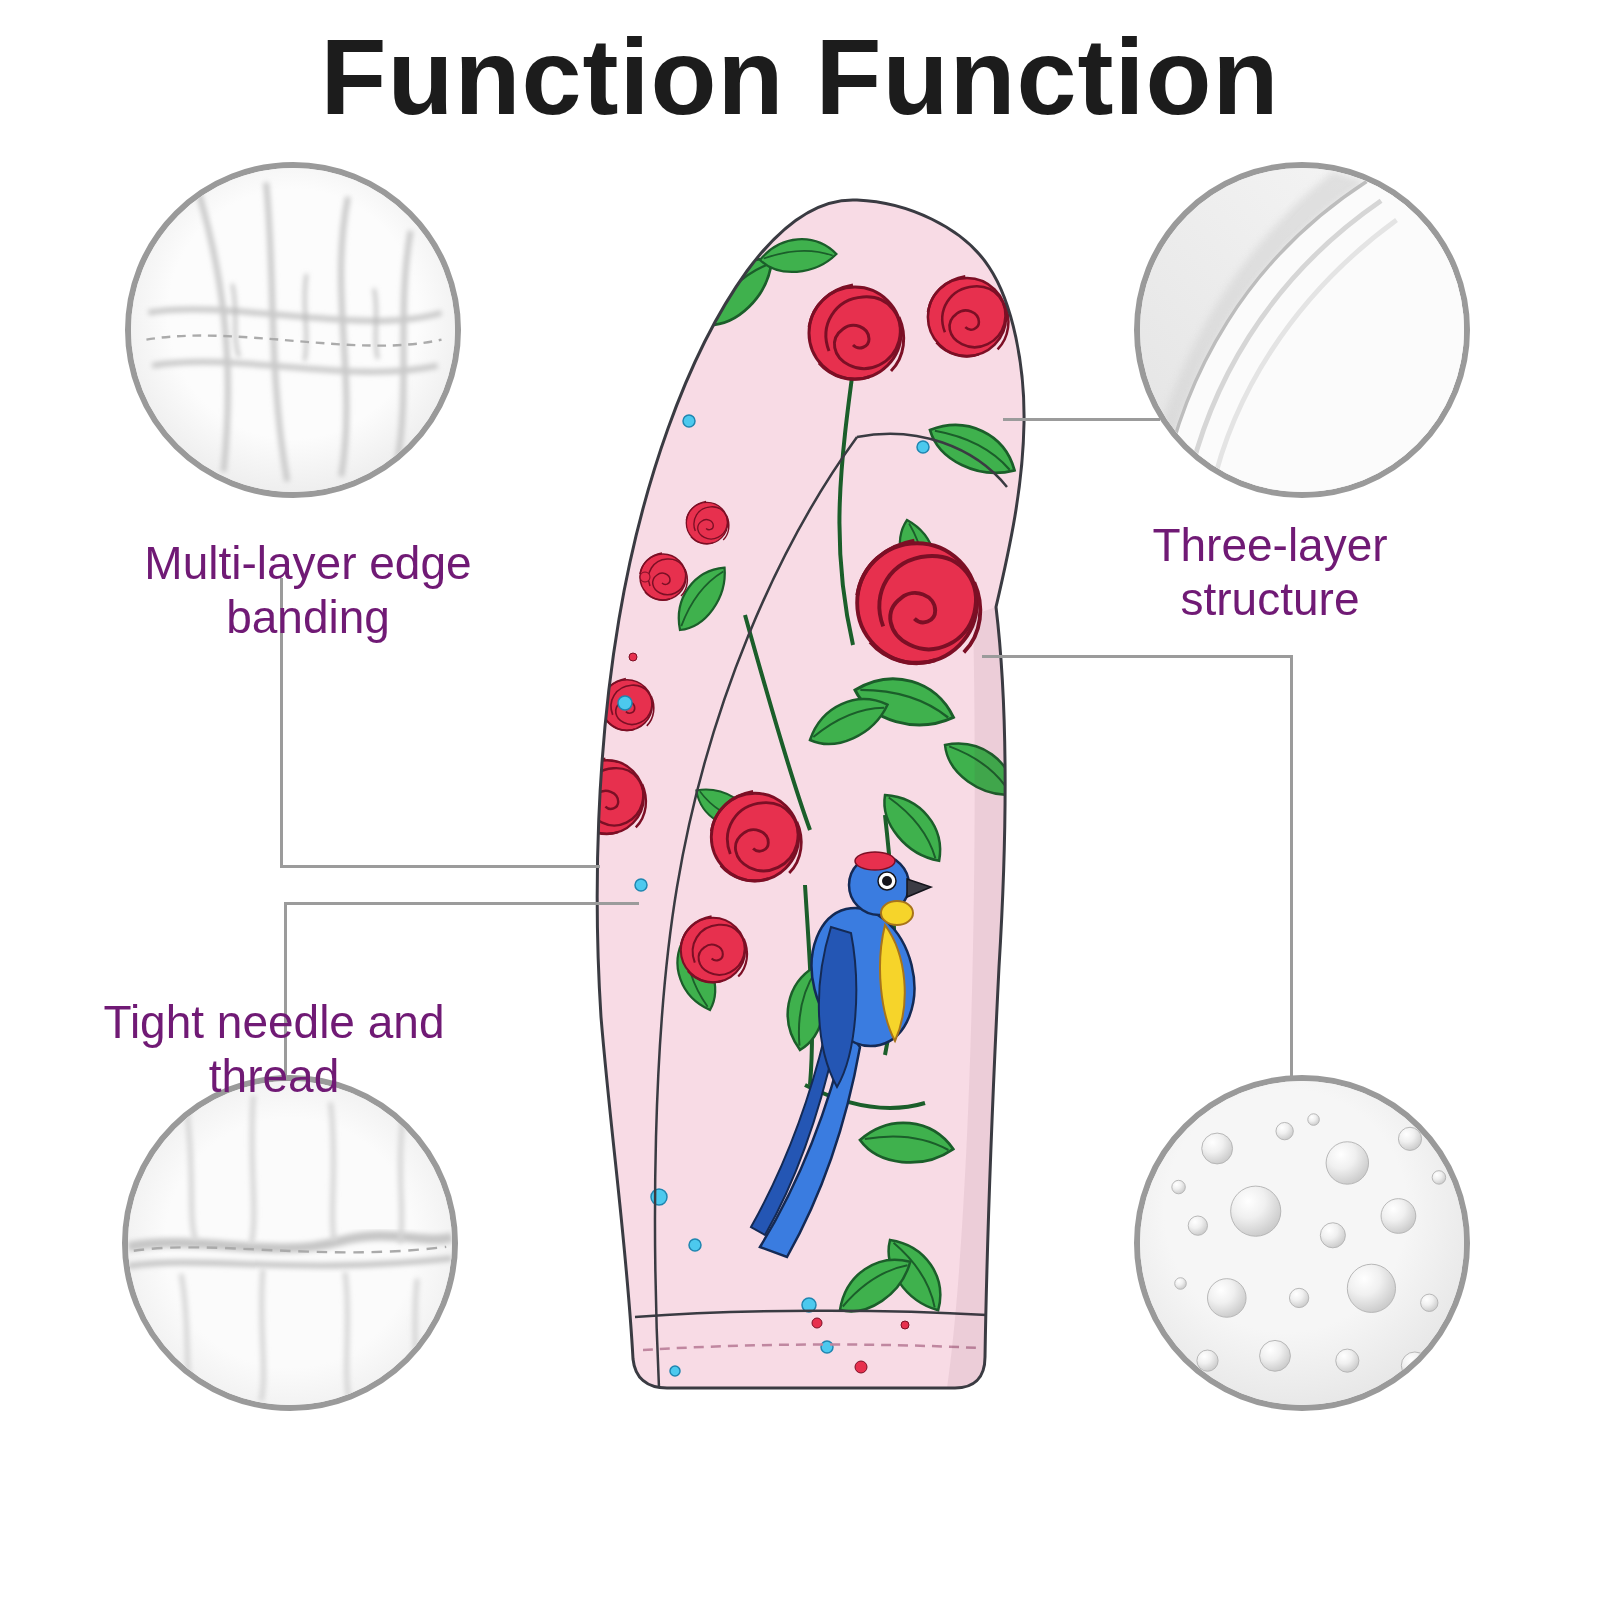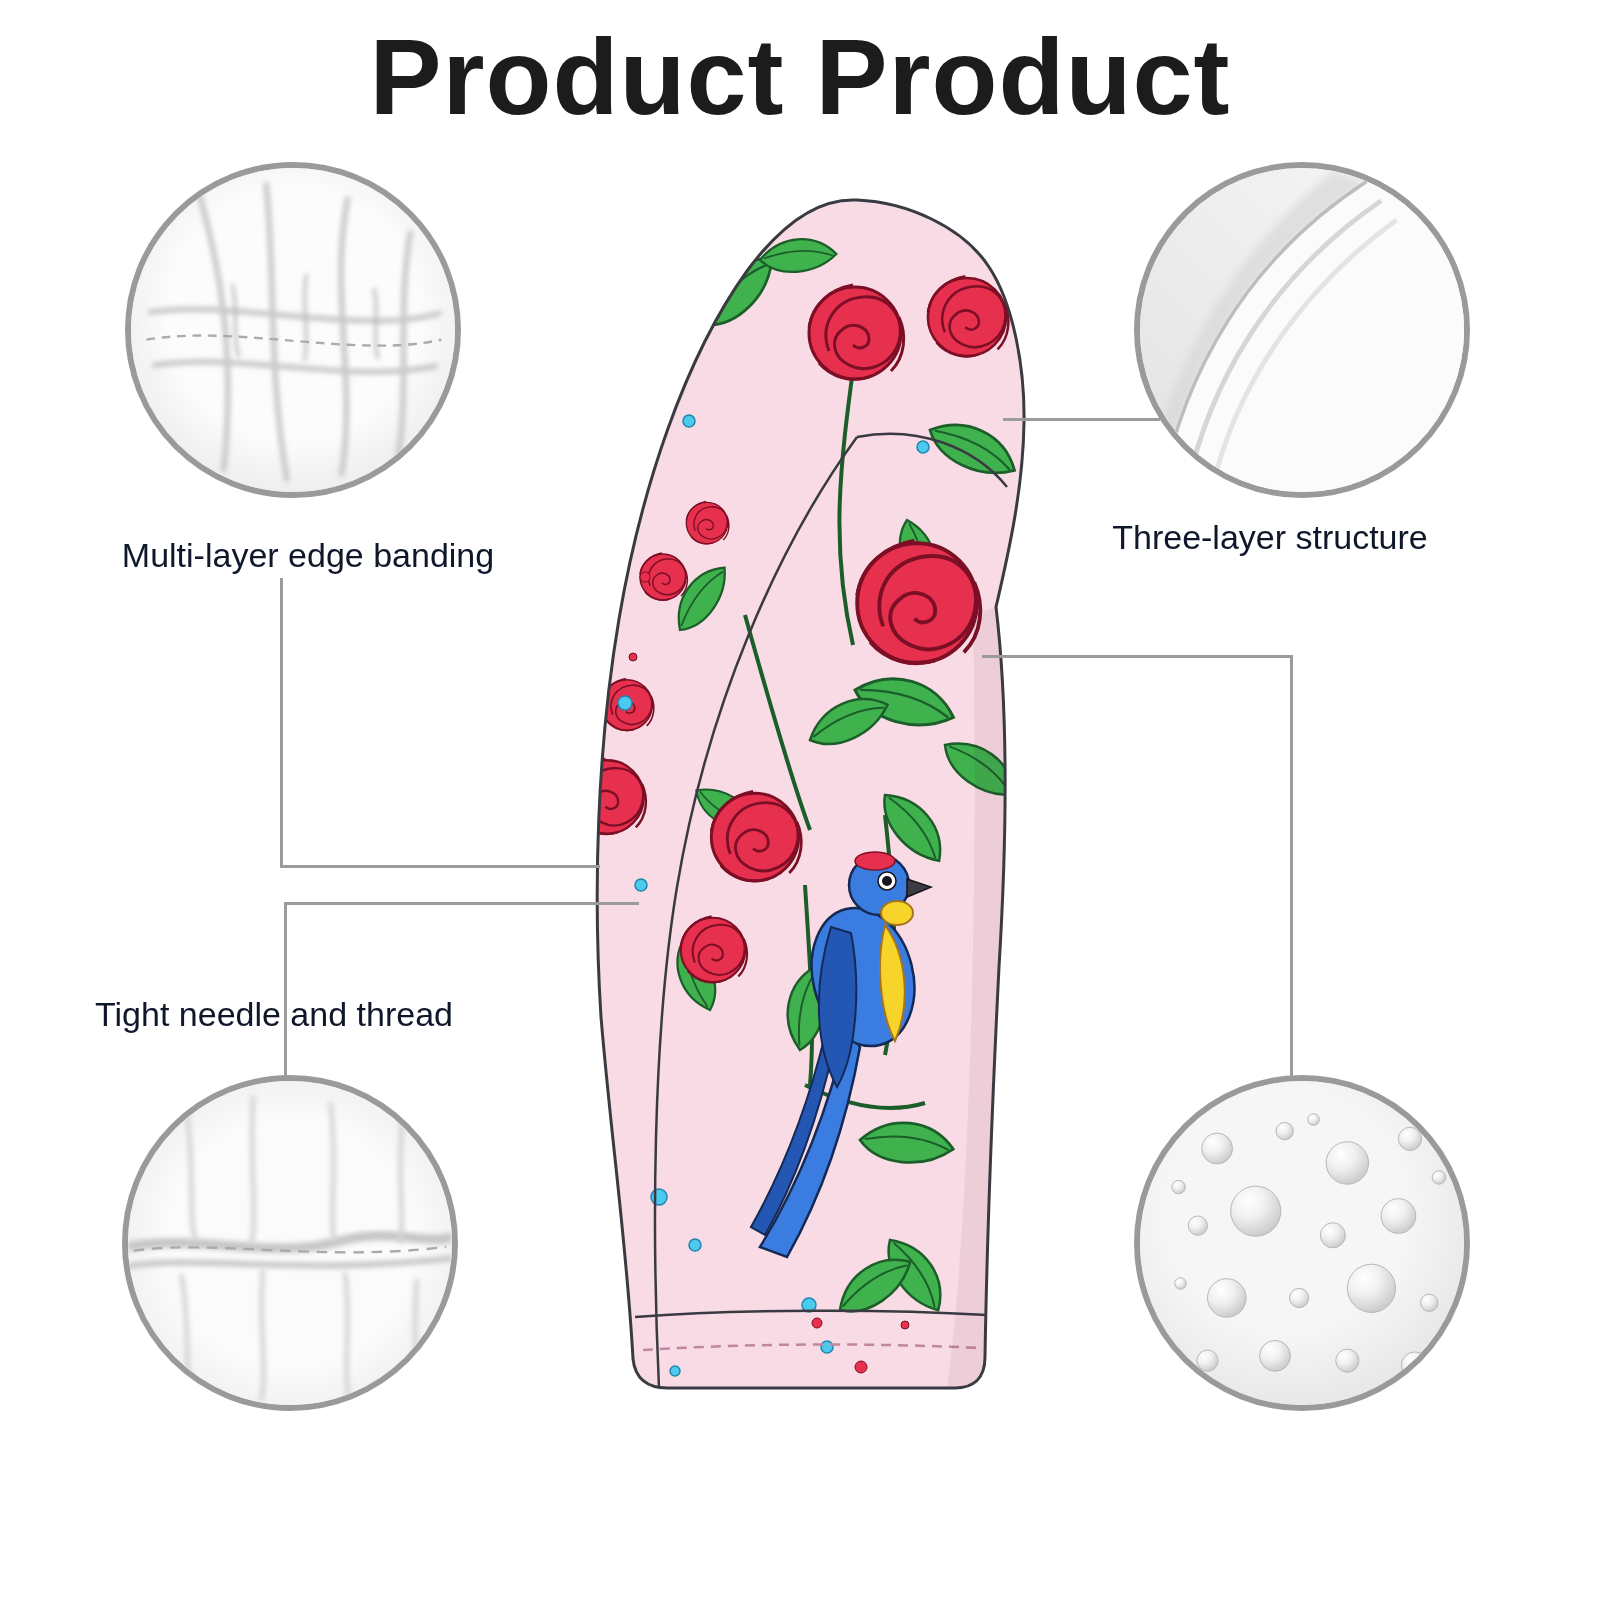--- a/index.html
+++ b/index.html
@@ -14,21 +14,21 @@
   .feature-circle{
     position:absolute;width:336px;height:336px;border-radius:50%;
     border:6px solid #9a9a9a;overflow:hidden;background:#f2f2f2;box-sizing:border-box;
   }
   .fc-tl{left:125px;top:162px;}
   .fc-tr{left:1134px;top:162px;}
   .fc-bl{left:122px;top:1075px;}
   .fc-br{left:1134px;top:1075px;}
   .feature-circle svg{display:block;width:324px;height:324px;}
   .feature-label{
-    position:absolute;font-size:34px;color:#0f172a;text-align:center;z-index:6;
+    position:absolute;font-size:46px;color:#701a75;text-align:center;z-index:6;
   }
   .fl-tl{left:88px;top:536px;width:440px;}
   .fl-tr{left:1088px;top:518px;width:364px;}
   .fl-bl{left:60px;top:995px;width:428px;}
   .fl-br{left:1080px;top:1000px;width:322px;}
   .line{position:absolute;background:#9b9b9b;z-index:5;}
   .ln-tl-v{left:280px;top:578px;width:3px;height:290px;}
   .ln-tl-h{left:280px;top:865px;width:320px;height:3px;}
   .ln-bl-h{left:284px;top:902px;width:355px;height:3px;}
   .ln-bl-v{left:284px;top:902px;width:3px;height:176px;}
@@ -36,21 +36,21 @@
   .ln-br-h{left:982px;top:655px;width:311px;height:3px;}
   .ln-br-v{left:1290px;top:655px;width:3px;height:423px;}
   .product{position:absolute;left:555px;top:185px;width:480px;height:1215px;z-index:2;}
   .product svg{display:block;width:480px;height:1215px;}
 </style>
 </head>
 <body>
 
 <div class="canvas">
 
-  <h1 class="title">Product Product</h1>
+  <h1 class="title">Function Function</h1>
 
   <div class="line ln-tl-v"></div>
   <div class="line ln-tl-h"></div>
   <div class="line ln-bl-h"></div>
   <div class="line ln-bl-v"></div>
   <div class="line ln-tr-h"></div>
   <div class="line ln-br-h"></div>
   <div class="line ln-br-v"></div>
 
   <div class="feature-circle fc-tl">

